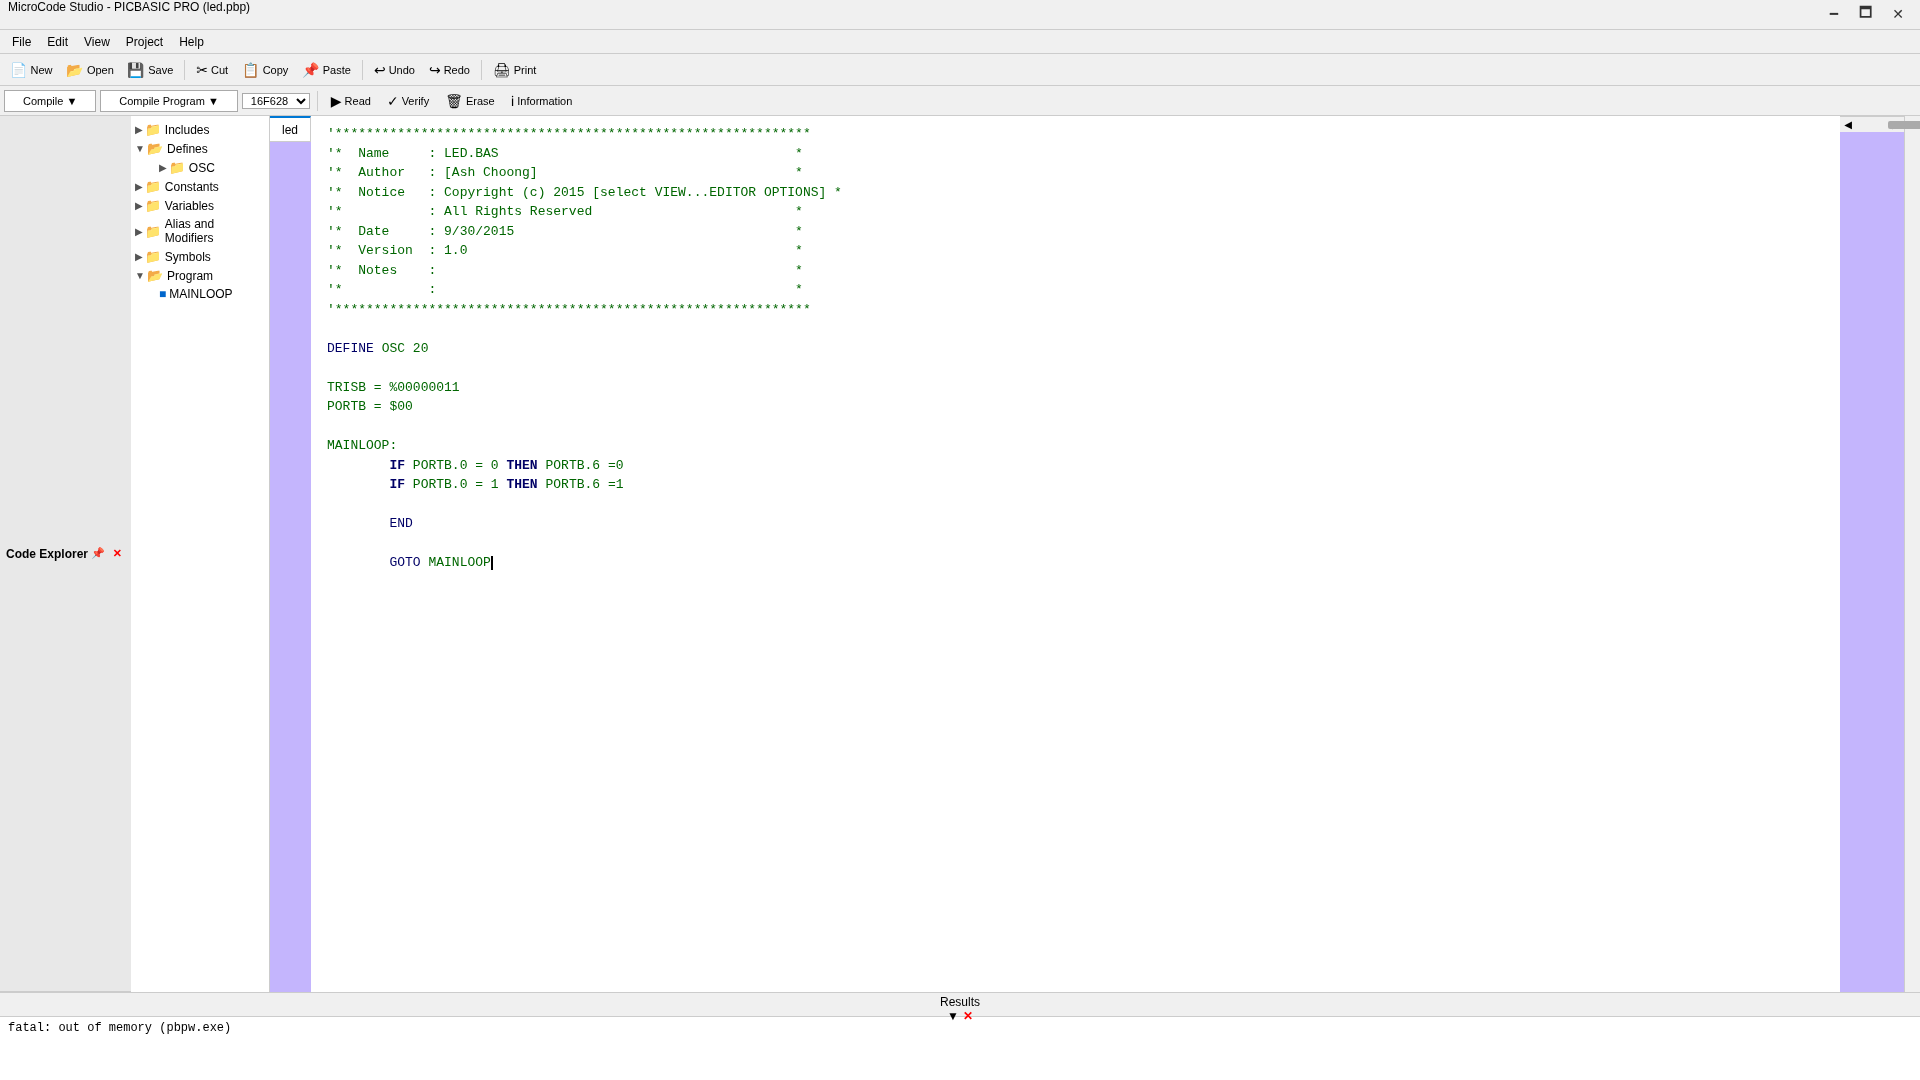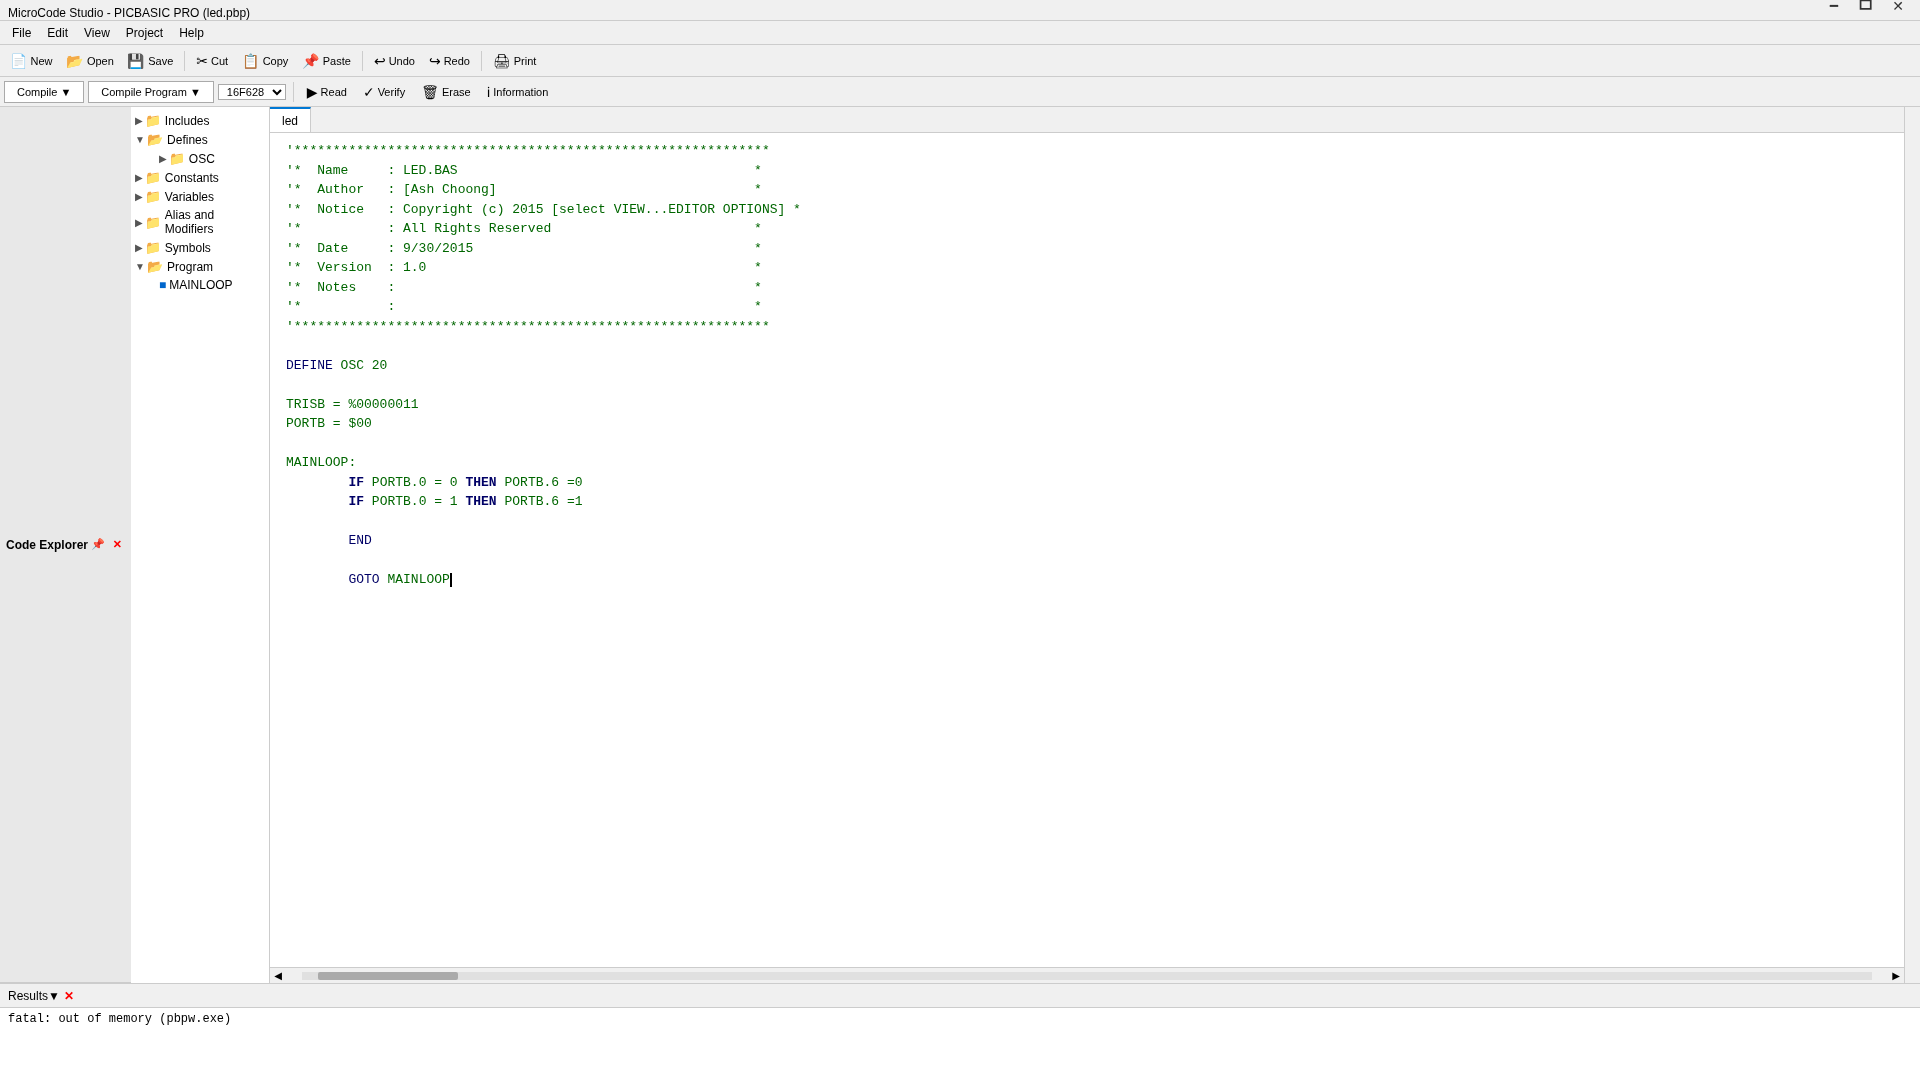--- a/index.html
+++ b/index.html
@@ -1,23 +1,23 @@
 <!DOCTYPE html>
 <html><head>
   <meta charset="utf-8">
   <style>
     * { margin: 0; padding: 0; box-sizing: border-box; }
     body { font-family: 'Segoe UI', Tahoma, sans-serif; font-size: 12px; background: #f0f0f0; width: 1920px; height: 1080px; overflow: hidden; }
     
     
     #titlebar {
       background: #f0f0f0;
-      height: 21px;
-      display: flex;
-      align-items: flex-end;
+      height: 30px;
+      display: flex;
+      align-items: flex-start;
       justify-content: space-between;
       padding: 0 8px;
       border-bottom: 1px solid #ccc;
     }
     #titlebar .controls { display: flex; gap: 4px; }
     #titlebar .controls button {
       background: none; border: none; cursor: pointer; font-size: 14px; padding: 2px 8px;
       color: #333;
     }
 
@@ -73,21 +73,21 @@
     }
     .compile-dropdown {
       display: flex;
       align-items: center;
       border: 1px solid #aaa;
       background: white;
       height: 22px;
       cursor: pointer;
       font-size: 11px;
     }
-    .compile-dropdown .main-part { padding: 0 12px; text-align: right; }
+    .compile-dropdown .main-part { padding: 0 18px; text-align: right; }
     
     .device-select {
       border: 1px solid #aaa;
       height: 16px;
       font-size: 11px;
       padding: 0 4px;
       background: white;
     }
 
     
@@ -128,21 +128,20 @@
       gap: 3px;
     }
     .folder-icon { color: #e8a000; font-size: 13px; }
     .file-icon { color: #0066cc; font-size: 12px; }
     .arrow { font-size: 10px; color: #555; }
 
     
     #editor-area {
       flex: 1;
       display: flex;
-      flex-direction: column;
       background: #c4b5fd;
     }
     #tabs {
       display: flex;
       background: #f0f0f0;
       border-bottom: 1px solid #ccc;
       height: 26px;
     }
     .tab {
       padding: 4px 12px;
@@ -206,24 +205,26 @@
     #results-panel {
       height: 100px;
       border-top: 1px solid #ccc;
       background: white;
       display: flex;
       flex-direction: column;
     }
     #results-header {
       display: flex;
       align-items: center;
+      justify-content: space-between;
       padding: 2px 8px;
       background: #f0f0f0;
       border-bottom: 1px solid #ccc;
       height: 24px;
+      flex-direction: column;
     }
     #results-content {
       flex: 1;
       padding: 4px 8px;
       font-family: 'Courier New', Courier, monospace;
       font-size: 12px;
       color: #000;
       overflow: auto;
     }
 

